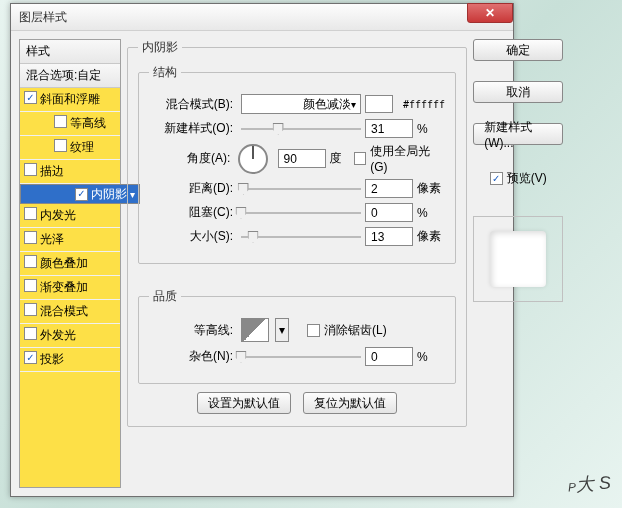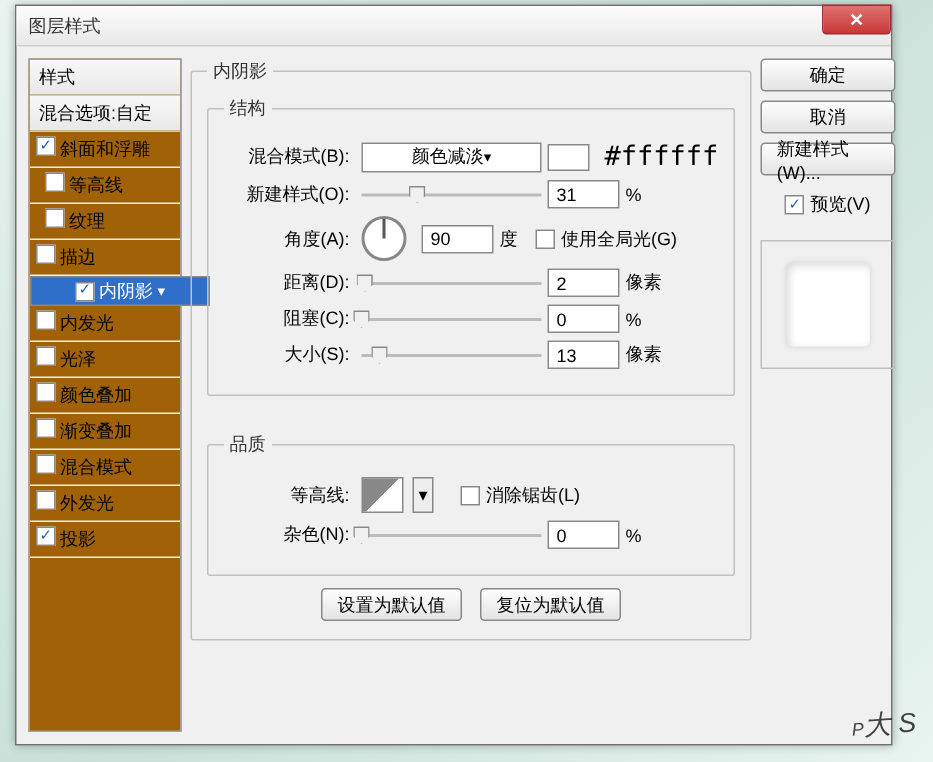--- a/index.html
+++ b/index.html
@@ -1,47 +1,47 @@
 <!DOCTYPE html>
 <html><head>
 <meta charset="utf-8">
 <style>
 *{box-sizing:border-box;margin:0;padding:0;font-family:"Microsoft YaHei",SimSun,sans-serif;font-size:12px}
 body{background:linear-gradient(135deg,#e8f4f0 0%,#c8e0d8 50%,#e8f4f0 100%);width:622px;height:508px;position:relative;overflow:hidden}
-.dialog{position:absolute;left:10px;top:3px;width:585px;height:494px;background:#f0f0f0;border:1px solid #707070;box-shadow:0 0 6px rgba(0,0,0,.3)}
+.dialog{position:absolute;left:10px;top:3px;width:504px;height:494px;background:#f0f0f0;border:1px solid #707070;box-shadow:0 0 6px rgba(0,0,0,.3)}
 .titlebar{height:27px;background:linear-gradient(#fdfdfd,#e8e8e8);border-bottom:1px solid #d0d0d0;position:relative;display:flex;align-items:center;padding-left:8px}
 .titlebar-text{color:#333}
 .close-btn{position:absolute;right:0;top:-1px;width:46px;height:20px;background:linear-gradient(#e07070,#c83838);border:1px solid #a03030;border-radius:0 0 3px 3px;display:flex;align-items:center;justify-content:center;color:#fff;font-weight:bold;cursor:pointer}
 .body{display:flex;padding:8px;gap:6px;height:calc(100% - 27px)}
-.sidebar{width:102px;border:1px solid #a0a0a0;background:#a16207}
+.sidebar{width:102px;border:1px solid #a0a0a0;background:#fde047}
 .side-h{background:linear-gradient(#f8f8f8,#e8e8e8);border-bottom:1px solid #c8c8c8;padding:3px 6px}
 .side-item{padding:3px 4px;display:flex;align-items:flex-start;gap:3px;border-bottom:1px solid #f0f0f0;cursor:pointer}
 .side-item.sel{background:#2f6fc9;color:#fff}
-.side-sub{padding-left:10px}
+.side-sub{padding-left:34px}
 .chk{width:13px;height:13px;border:1px solid #888;background:#fff;display:inline-flex;align-items:center;justify-content:center;font-size:10px;line-height:1}
 .chk.on{color:#2060c0}
 .chk.on::after{content:"✓"}
 .main{flex:1;display:flex;flex-direction:column;gap:6px}
 fieldset{border:1px solid #c0c0c0;padding:8px 10px 12px;border-radius:2px}
 legend{padding:0 4px;color:#333}
 .row{display:flex;align-items:center;margin:5px 0;gap:4px}
 .lbl{width:88px;text-align:right;padding-right:4px}
-.sel{width:120px;height:20px;border:1px solid #888;background:#fff;padding:0 4px;display:flex;align-items:center;justify-content:center;cursor:pointer}
+.sel{width:120px;height:20px;border:1px solid #888;background:#fff;padding:0 4px;display:flex;align-items:center;justify-content:flex-end;cursor:pointer}
 .sel::after{content:"▾";font-size:10px}
 .swatch{width:28px;height:18px;border:1px solid #888;background:#fff;cursor:pointer}
-.hex{margin-left:6px;font-family:monospace;font-size:18px}
+.hex{margin-left:6px;font-family:monospace;font-size:10px}
 .slider{width:120px;height:16px;position:relative}
 .slider::before{content:"";position:absolute;left:0;right:0;top:7px;height:2px;background:#bbb}
 .thumb{position:absolute;top:2px;width:11px;height:12px;background:#f0f0f0;border:1px solid #888;transform:translateX(-50%);clip-path:polygon(0 0,100% 0,100% 60%,50% 100%,0 60%)}
 .num{width:48px;height:19px;border:1px solid #888;background:#fff;padding:0 5px}
 .dial{width:30px;height:30px;border:2px solid #888;border-radius:50%;background:#fff;position:relative;margin-right:6px}
 .dial::after{content:"";position:absolute;left:50%;top:0;width:2px;height:13px;background:#555;transform-origin:bottom;transform:translateX(-50%)}
 .btnrow{display:flex;gap:12px;justify-content:center;margin-top:8px}
 .btn{min-width:90px;height:22px;border:1px solid #888;background:linear-gradient(#fdfdfd,#e4e4e4);border-radius:3px;cursor:pointer;display:flex;align-items:center;justify-content:center;padding:0 10px}
-.rcol{width:108px;display:flex;flex-direction:column;gap:6px;align-items:stretch}
+.rcol{width:108px;display:flex;flex-direction:column;gap:20px;align-items:stretch}
 .preview-box{border:1px solid #c0c0c0;height:86px;display:flex;align-items:center;justify-content:center;margin-top:4px}
 .preview-sq{width:56px;height:56px;background:#fff;box-shadow:inset 2px 2px 6px rgba(0,0,0,.15),0 0 4px rgba(0,0,0,.1);border-radius:4px}
 .contour{width:28px;height:24px;border:1px solid #888;background:linear-gradient(135deg,#888 0 50%,#fff 50% 100%);cursor:pointer;margin-right:2px}
 .contour+.dd{width:14px;height:24px;border:1px solid #888;background:#eee;display:flex;align-items:center;justify-content:center;cursor:pointer}
 .watermark{position:absolute;right:12px;bottom:6px;font-size:52px;font-family:"Brush Script MT",cursive;color:#222;opacity:.85;font-style:italic;transform:rotate(-4deg)}
 .watermark small{font-size:18px}
 </style>
 </head>
 <body>
 

